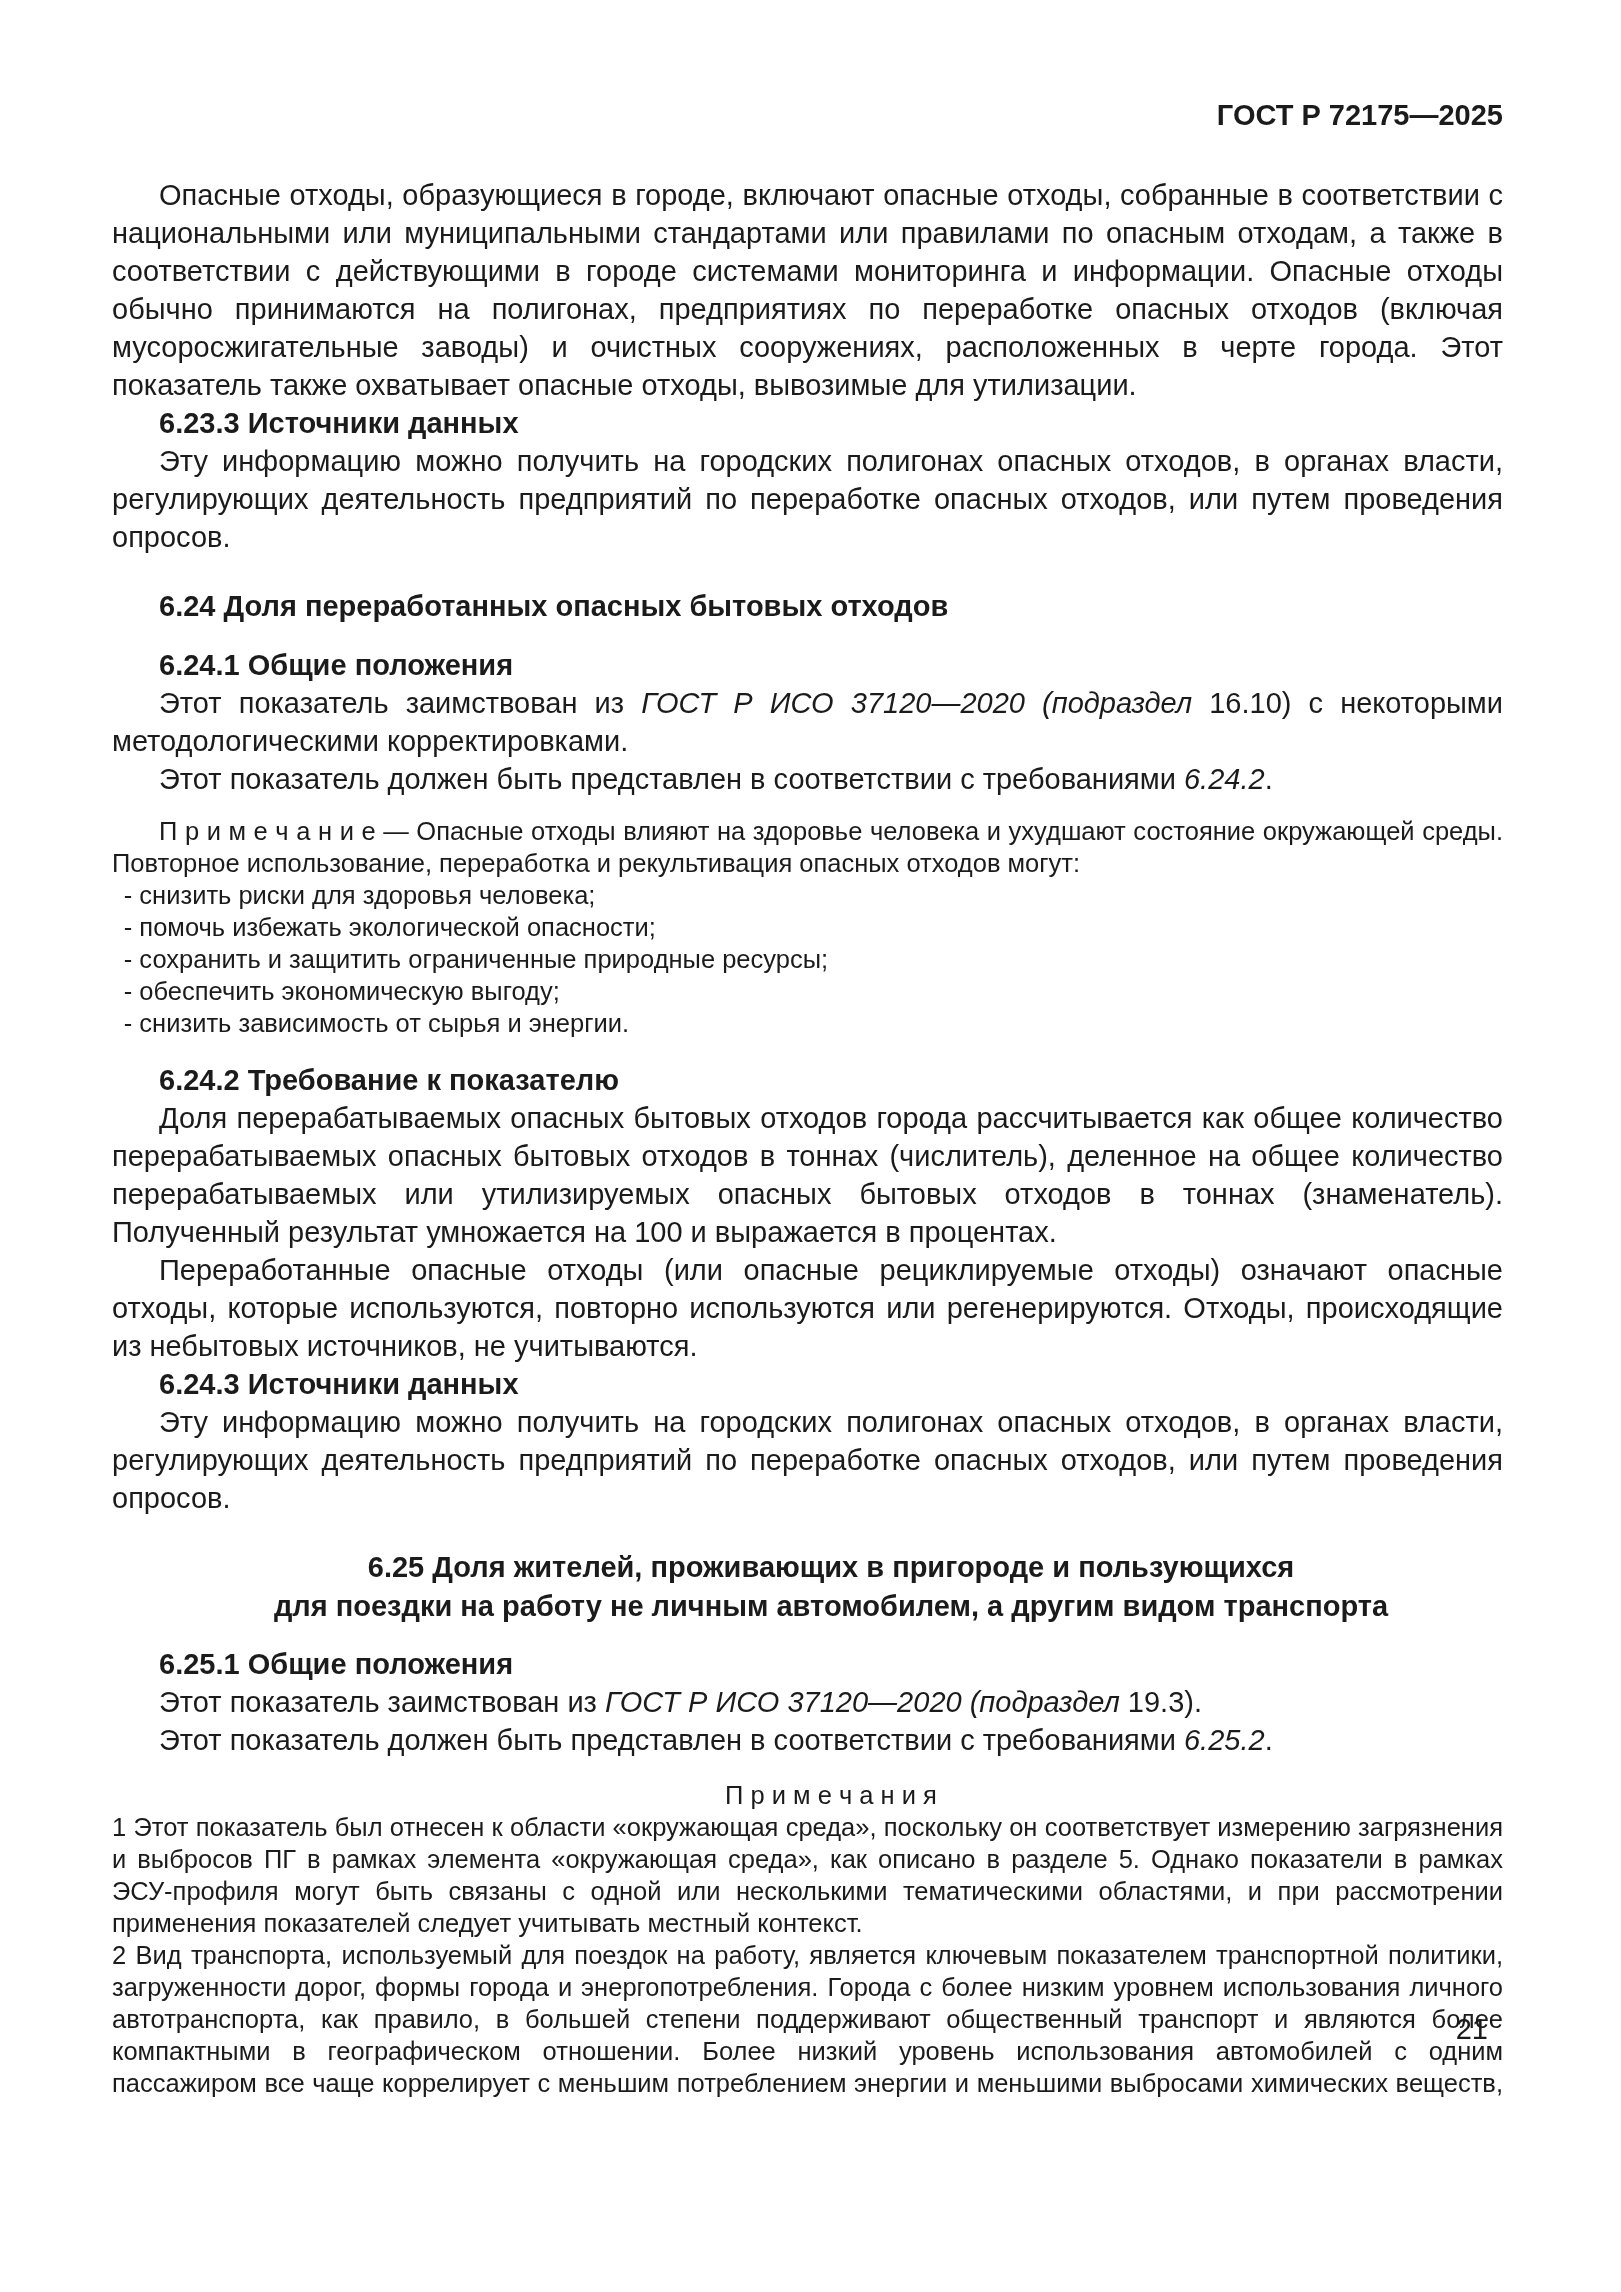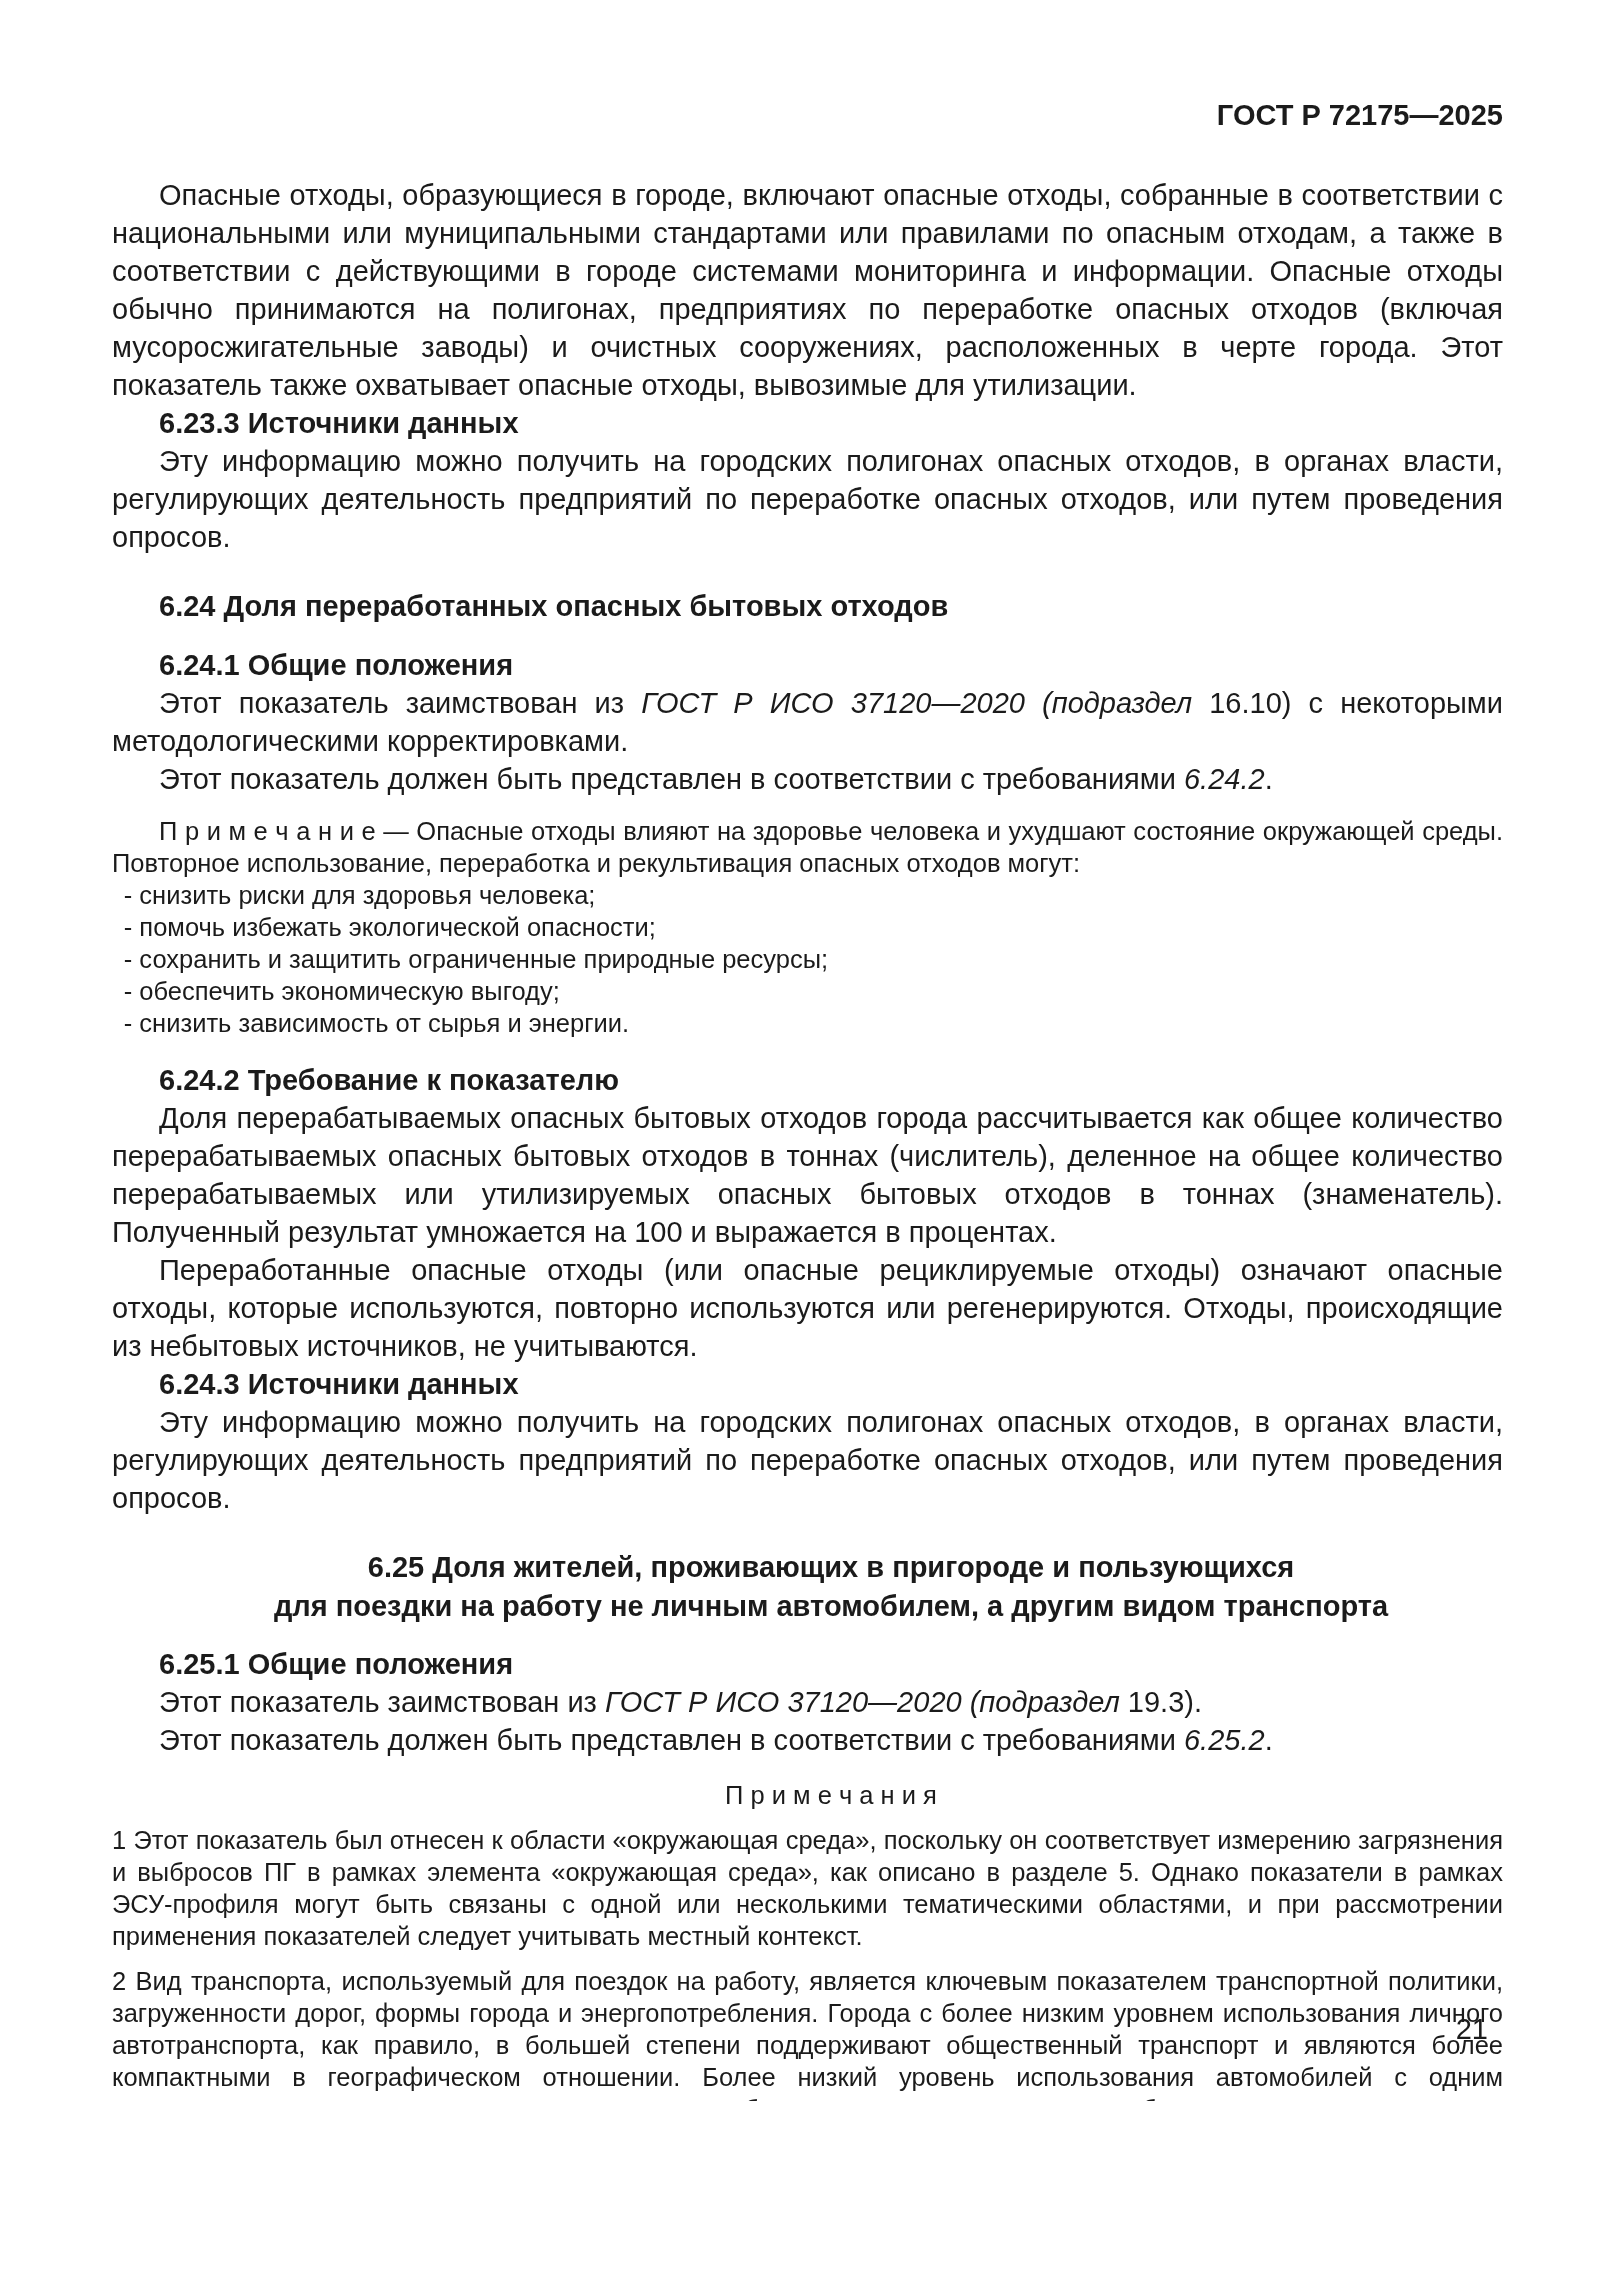--- a/index.html
+++ b/index.html
@@ -62,21 +62,21 @@
     text-align: left;
   }
   .after-list { margin-top: 21.6px; }
   .notes-label {
     font-size: 25.5px;
     line-height: 32px;
     padding-left: 47px;
     margin-top: 19.6px;
     text-align: center;
   }
-  .note-para { margin-top: 13px; }
+  .note-para { margin-top: 0; }
   .footer-page-number {
     position: absolute;
     right: 133px;
     bottom: 55px;
     font-size: 29px;
     line-height: 33px;
   }
 </style>
 </head>
 <body>

